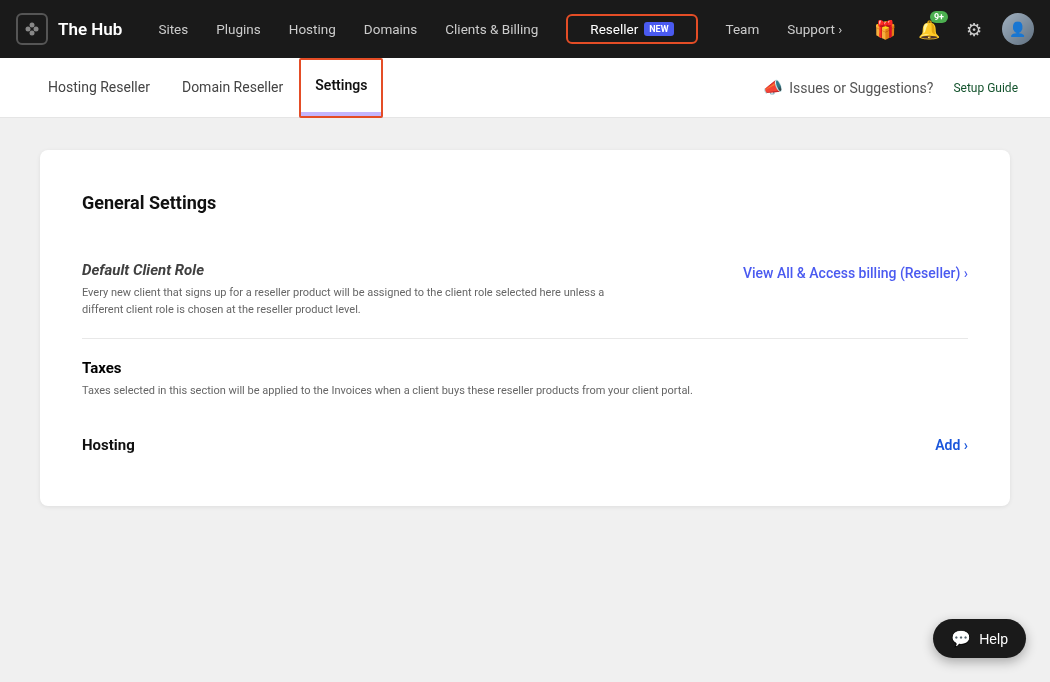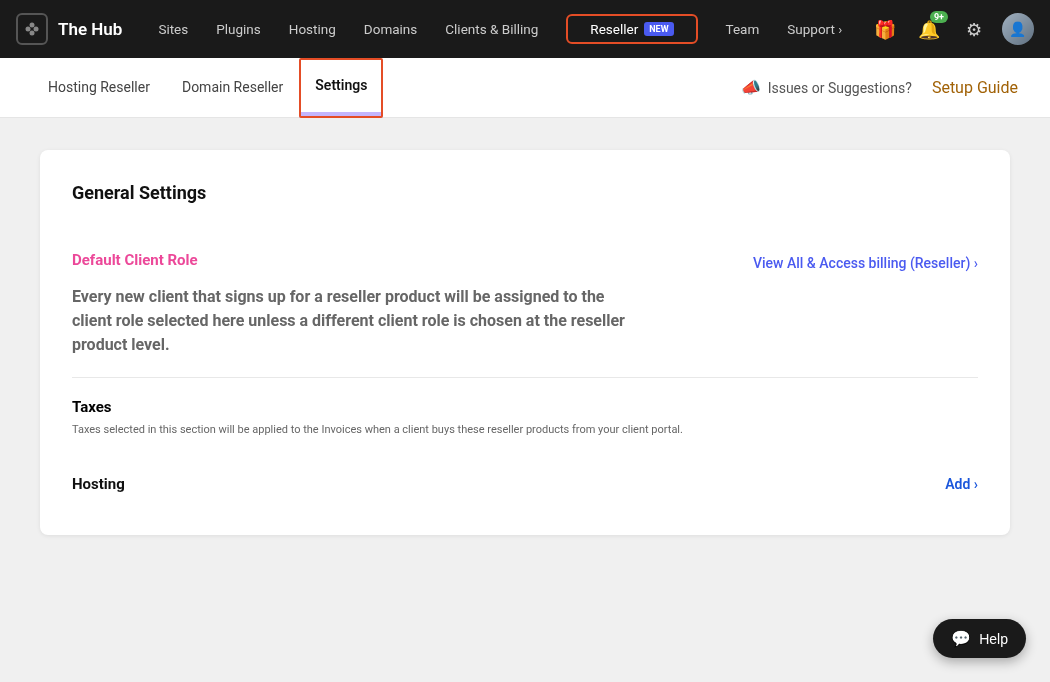--- a/index.html
+++ b/index.html
@@ -152,35 +152,35 @@
     .subnav-action {
       display: flex;
       align-items: center;
       gap: 6px;
       color: #555;
       font-size: 14px;
       cursor: pointer;
     }
     .subnav-action .icon { font-size: 16px; }
     .setup-guide-link {
-      color: #a16207;
-      font-size: 16px;
+      color: #14532d;
+      font-size: 12px;
       cursor: pointer;
       text-decoration: none;
     }
 
     
     .page-content {
       padding: 32px 40px;
       max-width: 1050px;
     }
     .settings-card {
       background: #fff;
       border-radius: 8px;
-      padding: 32px;
+      padding: 42px;
       box-shadow: 0 1px 4px rgba(0,0,0,0.08);
     }
     .card-title {
       font-size: 18px;
       font-weight: 700;
       color: #111;
       margin-bottom: 28px;
     }
     .section {
       padding: 20px 0;
@@ -190,29 +190,29 @@
     }
     .section-row {
       display: flex;
       align-items: flex-start;
       justify-content: space-between;
     }
     .section-text { flex: 1; }
     .section-title {
       font-size: 15px;
       font-weight: 700;
-      color: #ec4899;
-      margin-bottom: 16px;
+      color: #404040;
+      margin-bottom: 6px;
+      font-style: italic;
     }
     .section-desc {
-      font-size: 16px;
+      font-size: 11px;
       color: #666;
       line-height: 1.5;
       max-width: 560px;
-      font-weight: bold;
     }
     .section-action {
       display: flex;
       align-items: center;
       gap: 4px;
       color: #4a5af0;
       font-size: 14px;
       font-weight: 500;
       cursor: pointer;
       white-space: nowrap;

